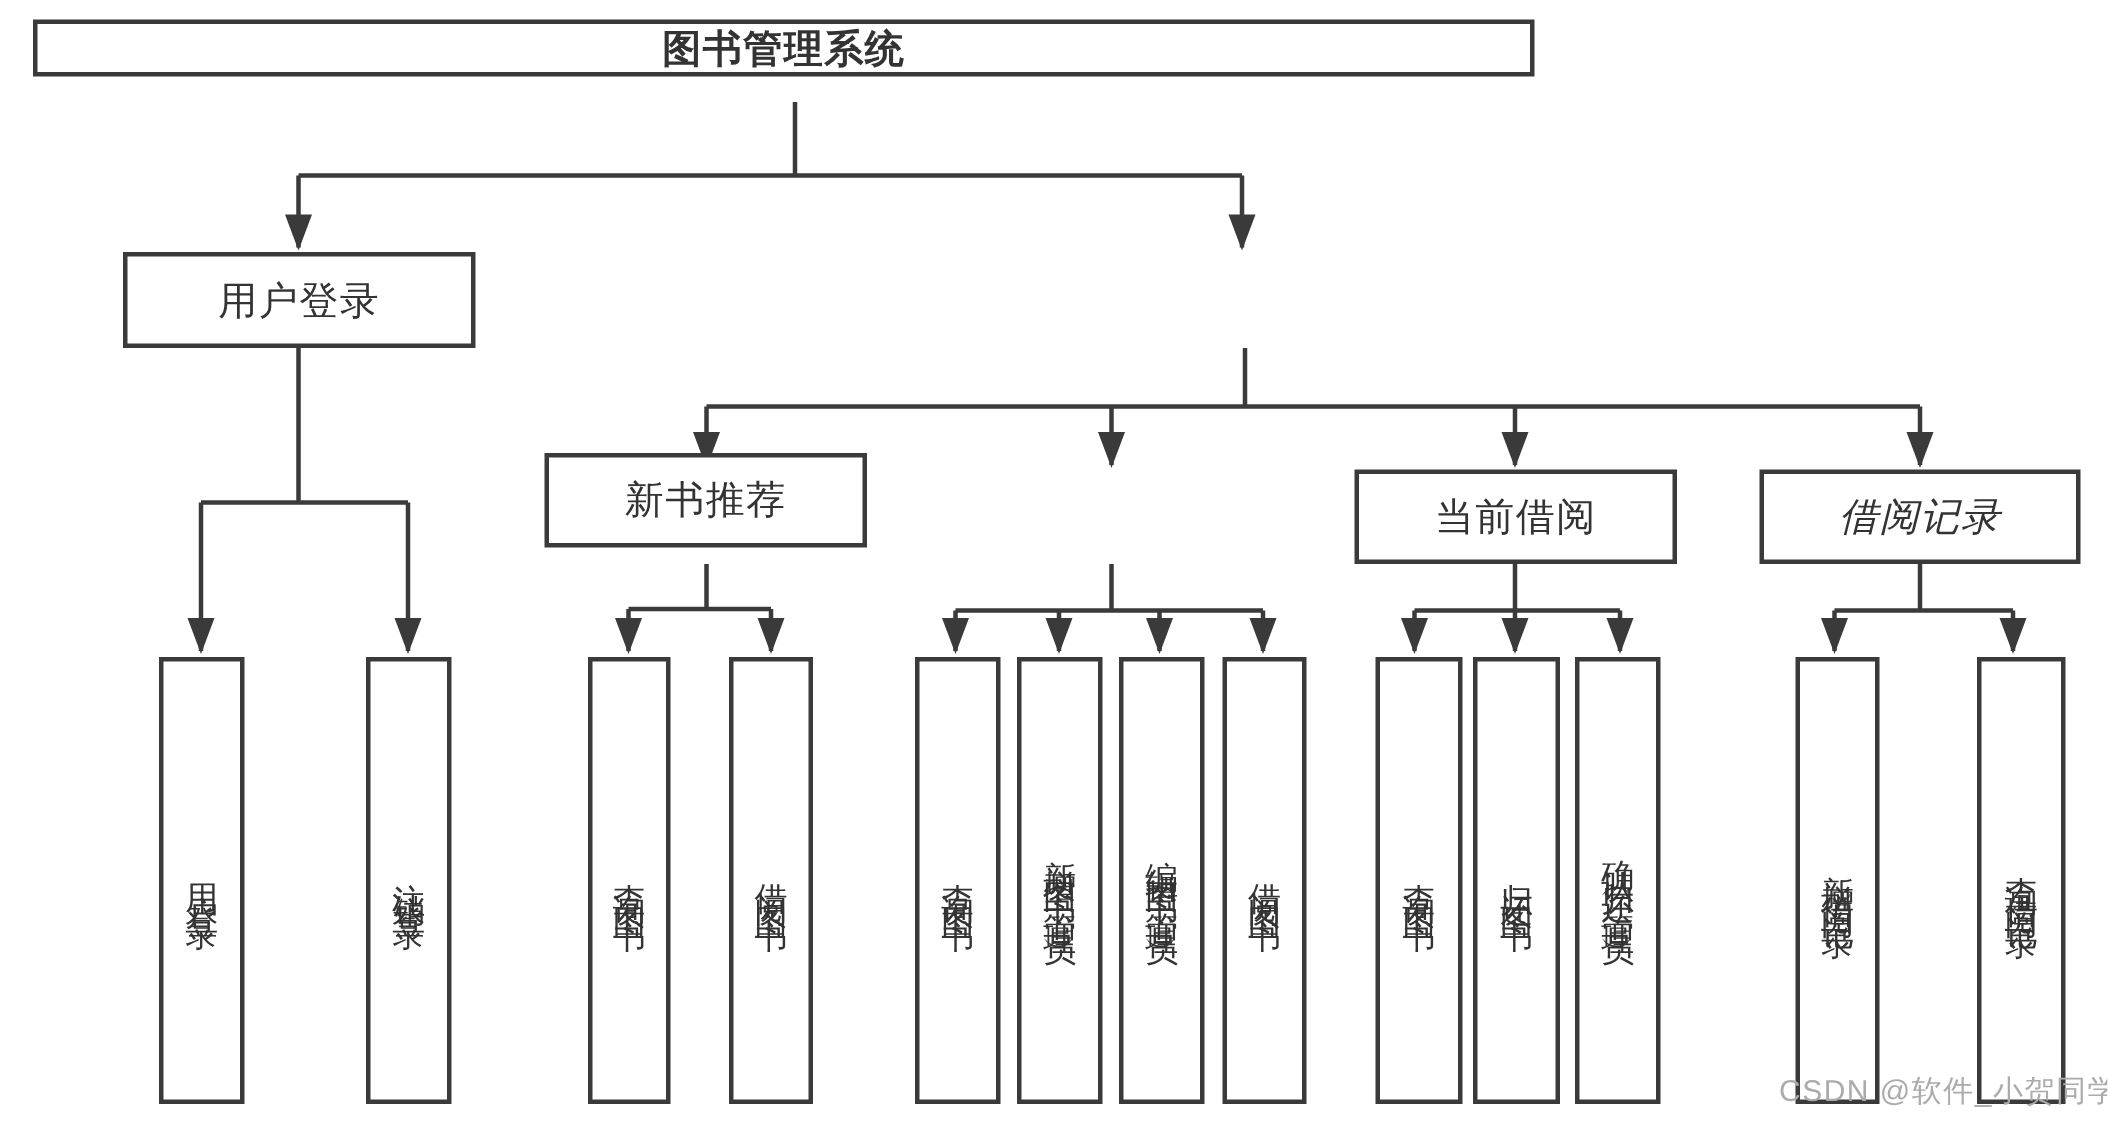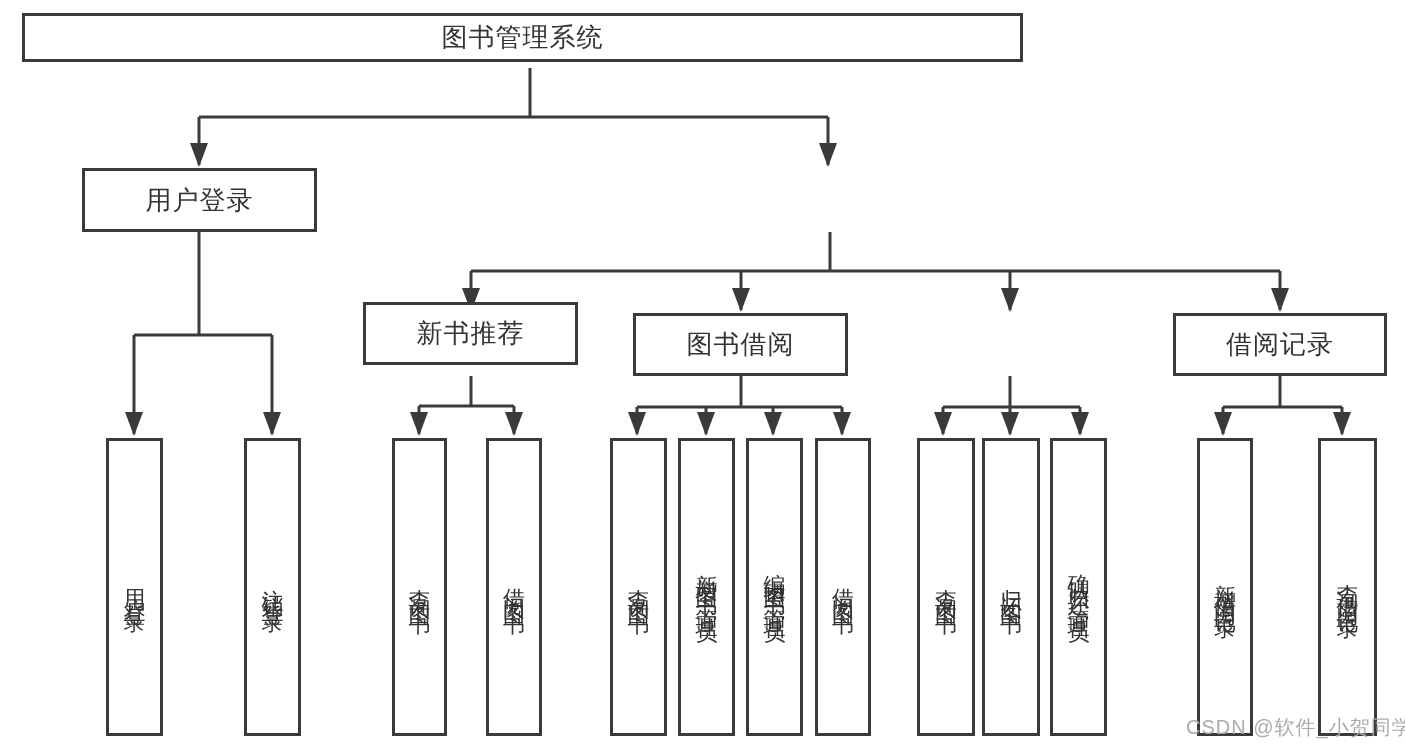--- a/index.html
+++ b/index.html
@@ -129,27 +129,27 @@
       <polygon points="764,412 782,412 773,436"></polygon>
       <polygon points="833,412 851,412 842,436"></polygon>
       <polygon points="934,412 952,412 943,436"></polygon>
       <polygon points="1001,412 1019,412 1010,436"></polygon>
       <polygon points="1071,412 1089,412 1080,436"></polygon>
       <polygon points="1214,412 1232,412 1223,436"></polygon>
       <polygon points="1333,412 1351,412 1342,436"></polygon>
     </g>
   </svg>
 
-  <div class="box" style="left:22px; top:13px; width:1001px; height:49px;">图书管理系统</div>
+  <div class="box" style="left:22px; top:13px; width:1001px; height:38px;font-weight:bold;">图书管理系统</div>
 
   <div class="box" style="left:82px; top:168px; width:235px; height:64px;">用户登录</div>
 
   <div class="box" style="left:363px; top:302px; width:215px; height:63px;">新书推荐</div>
-  <div class="box" style="left:633px; top:313px; width:215px; height:63px;">图书借阅</div>
-  <div class="box" style="left:1173px; top:313px; width:214px; height:63px;">借阅记录</div>
+  <div class="box" style="left:903px; top:313px; width:215px; height:63px;">当前借阅</div>
+  <div class="box" style="left:1173px; top:313px; width:214px; height:63px;font-style:italic;">借阅记录</div>
 
   <div class="vbox" style="left:106px; top:438px; width:57px; height:298px;">
     <span>用户登录</span>
   </div>
   <div class="vbox" style="left:244px; top:438px; width:57px; height:298px;">
     <span>注销登录</span>
   </div>
 
   <div class="vbox" style="left:392px; top:438px; width:55px; height:298px;">
     <span>查询图书</span>

